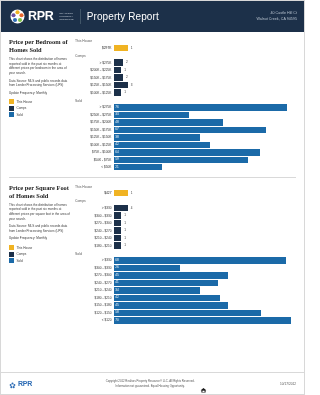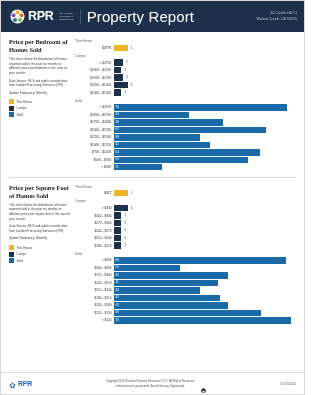--- a/index.html
+++ b/index.html
@@ -37,21 +37,21 @@
     gap:0.5px;
   }
   .logo-sub span{
     display:block;font-size:2.3px;color:#c3ccd6;
     letter-spacing:0.15px;line-height:1.25;white-space:nowrap;
   }
   .hdr-divider{
     width:1px;height:15px;background:#415668;margin:0 6px;
   }
   .hdr-title{
-    color:#ffffff;font-size:15px;letter-spacing:0.1px;
+    color:#ffffff;font-size:10px;letter-spacing:0.1px;
   }
   .hdr-addr{
     margin-left:auto;text-align:right;color:#b9c4d0;
     font-size:3.6px;line-height:1.45;letter-spacing:0.05px;
   }
 
   
   .section{
     padding:6px 8px 0 8px;
     display:flex;

